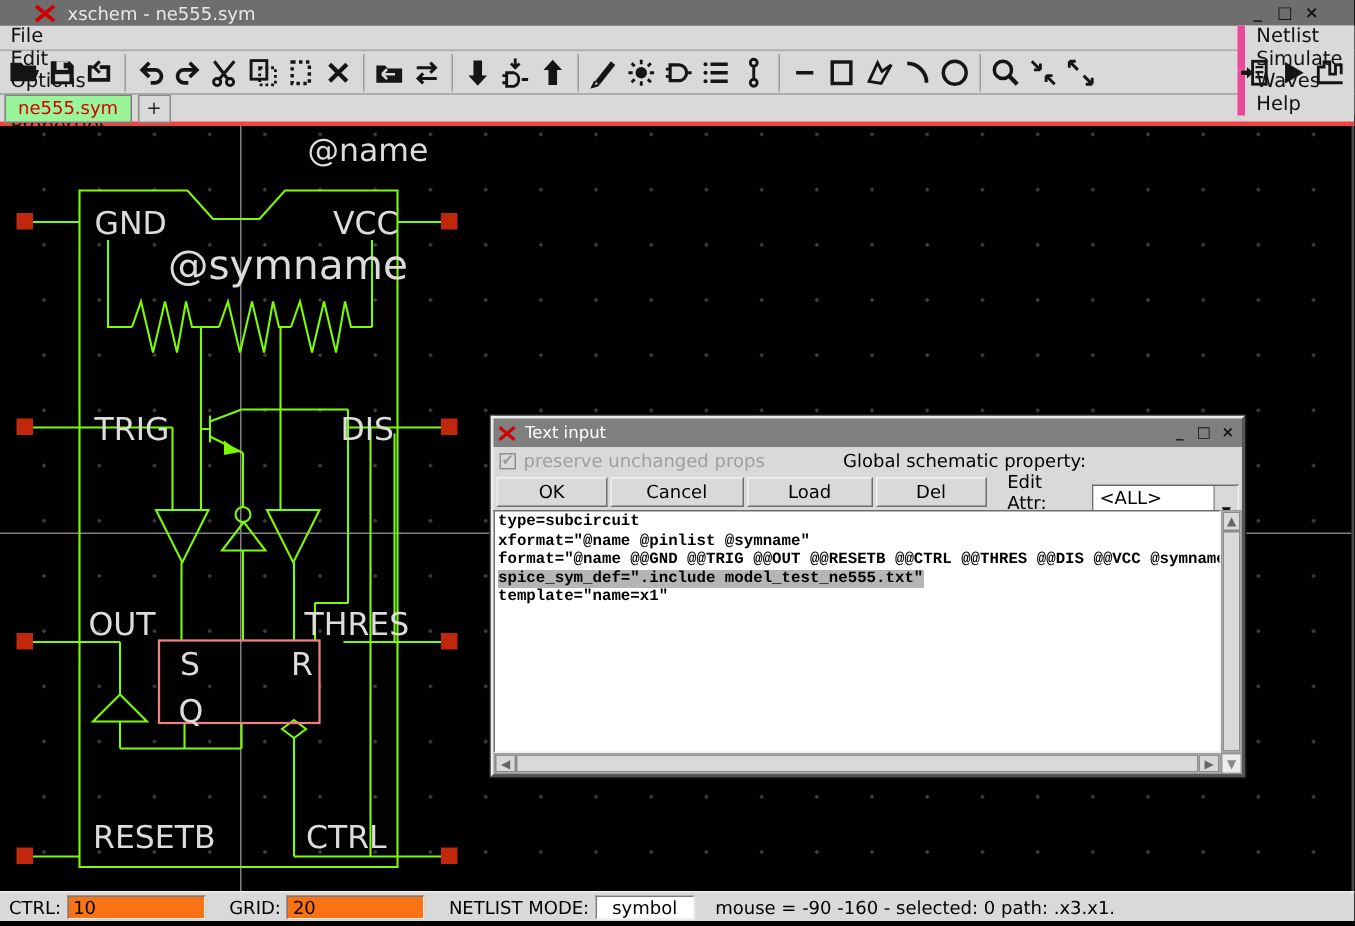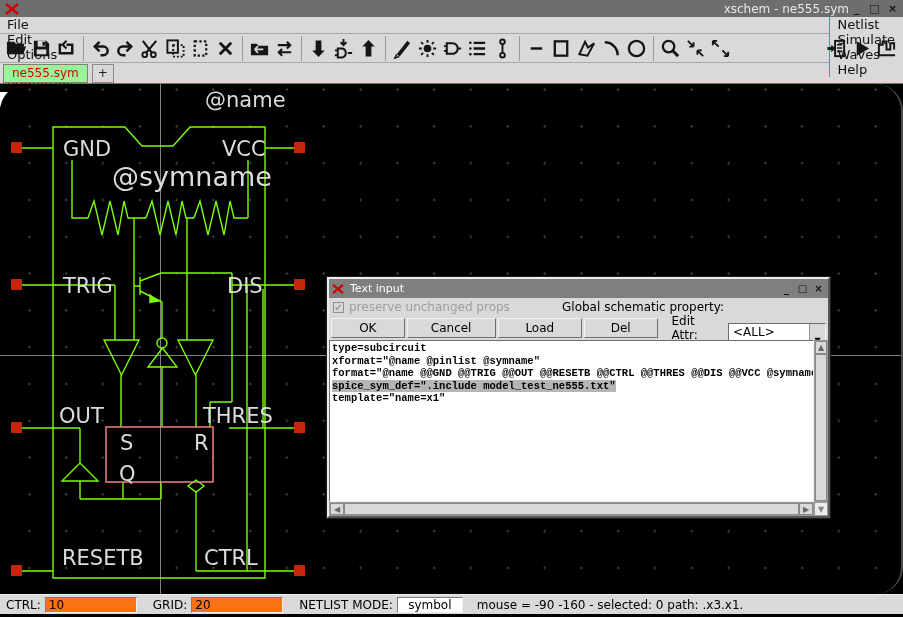--- a/index.html
+++ b/index.html
@@ -9,75 +9,73 @@
     background:#000;
     width:903px; height:617px;
     overflow:hidden;
     position:relative;
     font-size:12px;
     -webkit-font-smoothing:antialiased;
   }
   
   .titlebar {
     height:17px; background:#6e6e6e; color:#e9e9e9;
-    display:flex; align-items:center; padding:0 3px;
+    display:flex; align-items:center; padding:0 21px;
     font-size:12px;
-    text-align:right;
   }
   .app-icon { width:14px; height:12px; margin-right:8px; margin-left:2px; }
   .titlebar .title { flex:1; }
   .winctl { display:flex; gap:3px; }
   .winctl span {
     width:15px; height:13px; color:#111; background:#6e6e6e;
     display:flex; align-items:center; justify-content:center;
     font-size:11px; font-weight:bold; line-height:1;
   }
   
   .menubar {
     height:17px; background:#d9d9d9; display:flex; align-items:stretch;
     font-size:13px; color:#111; border-bottom:1px solid #a8a8a8;
   }
   .menubar .mitem { padding:0 7px; display:flex; align-items:center; cursor:default; }
   .menubar .mitem.active { background:#ffffff; }
   .menubar .spacer { flex:1; }
   .menubar .rbtn {
     padding:0 8px; display:flex; align-items:center;
-    border-left:1px solid #ec4899; background:#d9d9d9;
+    border-left:5px solid #ec4899; background:#d9d9d9;
   }
   
   .toolbar {
     height:29px; background:#d9d9d9; display:flex; align-items:center;
     padding:0 4px; border-bottom:1px solid #a8a8a8;
   }
   .tbi {
     width:25px; height:25px; display:flex; align-items:center; justify-content:center;
   }
   .tbi svg { width:21px; height:21px; stroke:#151515; stroke-width:2; fill:none; }
   .tsep { width:1px; height:25px; background:#9b9b9b; margin:0 4px; }
   .toolbar .spacer { flex:1; }
   
   .tabbar {
     height:21px; background:#d9d9d9; display:flex; align-items:center;
-    padding:0 3px; gap:4px; border-bottom:1px solid #ef4444;
+    padding:0 3px; gap:4px; border-bottom:3px solid #ef4444;
   }
   .tab {
     background:#9af59a; color:#d40000; border:1px solid #7f7f7f;
     padding:1px 8px 2px 8px; font-size:12px;
   }
   .newtab {
     background:#d9d9d9; color:#222; border:1px solid #8a8a8a;
     width:22px; text-align:center; padding:1px 0 2px 0; font-size:12px;
   }
   
   .canvas {
     position:relative; height:510px; background:#000; overflow:hidden;
     background-image:radial-gradient(circle, #3d3d3d 1px, transparent 1.3px);
     background-size:36.8px 36.8px; background-position:11px 24px;
     border-right:2px solid #4a4a4a;
-    border-radius:27px;
   }
   .canvas svg.schem { position:absolute; left:0; top:0; }
   .schem text { fill:#dcdcdc; font-family:"DejaVu Sans", sans-serif; font-size:21px; }
   .schem .big { font-size:27px; }
   .schem .latchtxt { font-size:21px; }
   
   .dialog {
     position:absolute; left:327px; top:193px; width:503px; height:241px;
     background:#d9d9d9;
     border:2px solid; border-color:#ededed #555 #555 #ededed;

